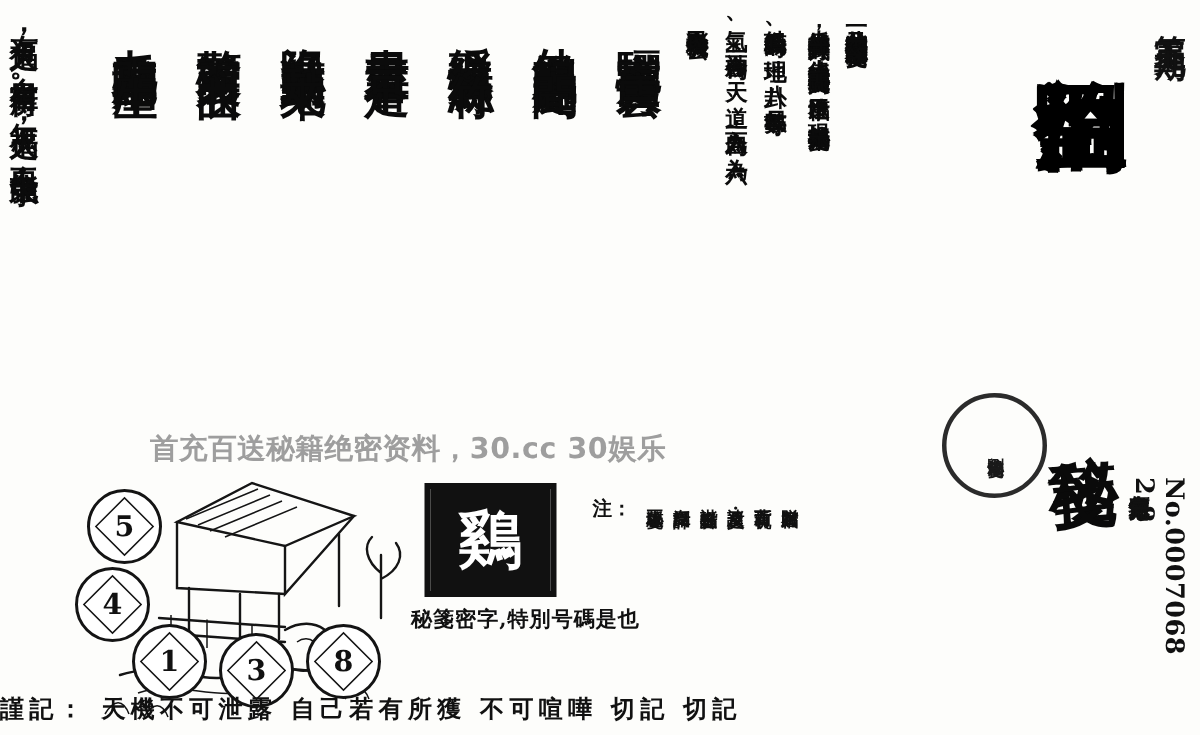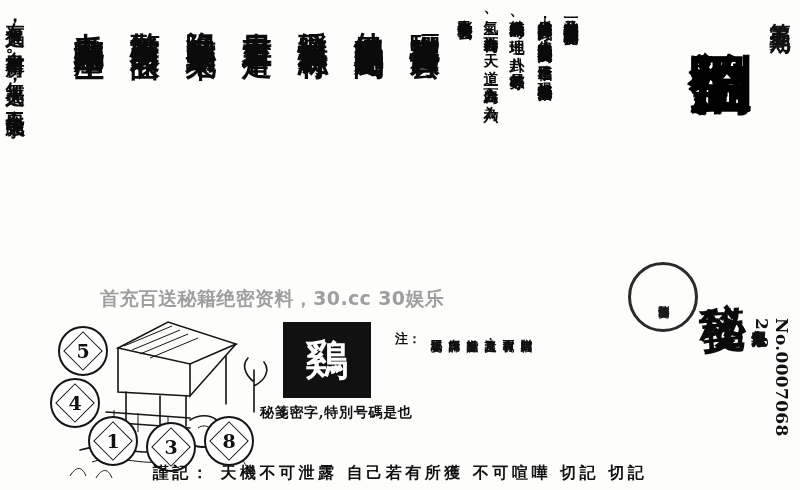--- a/index.html
+++ b/index.html
@@ -215,21 +215,21 @@
     color: #fff;
     display: flex;
     align-items: center;
     justify-content: center;
     font-family: "DejaVu Serif", serif;
     font-weight: 700;
     font-size: 42px;
   }
   #stamp-caption {
     position: absolute;
-    left: 260px;
+    left: 274px;
     top: 404px;
     font-family: "DejaVu Serif", serif;
     font-size: 14px;
     font-weight: 700;
     letter-spacing: 0.05em;
     color: #111;
     white-space: nowrap;
   }
 
   
@@ -254,21 +254,20 @@
     color: #111;
     top: 330px;
   }
 
   
   #footer {
     position: absolute;
     left: 0;
     right: 0;
     bottom: 6px;
-    text-align: center;
     font-family: "DejaVu Serif", serif;
     font-size: 16px;
     font-weight: 700;
     letter-spacing: 0.22em;
     color: #111;
   }
 
   
   .ink { stroke: #151515; fill: none; stroke-width: 1.6; stroke-linecap: round; }
   .ink-thin { stroke: #151515; fill: none; stroke-width: 1; }

